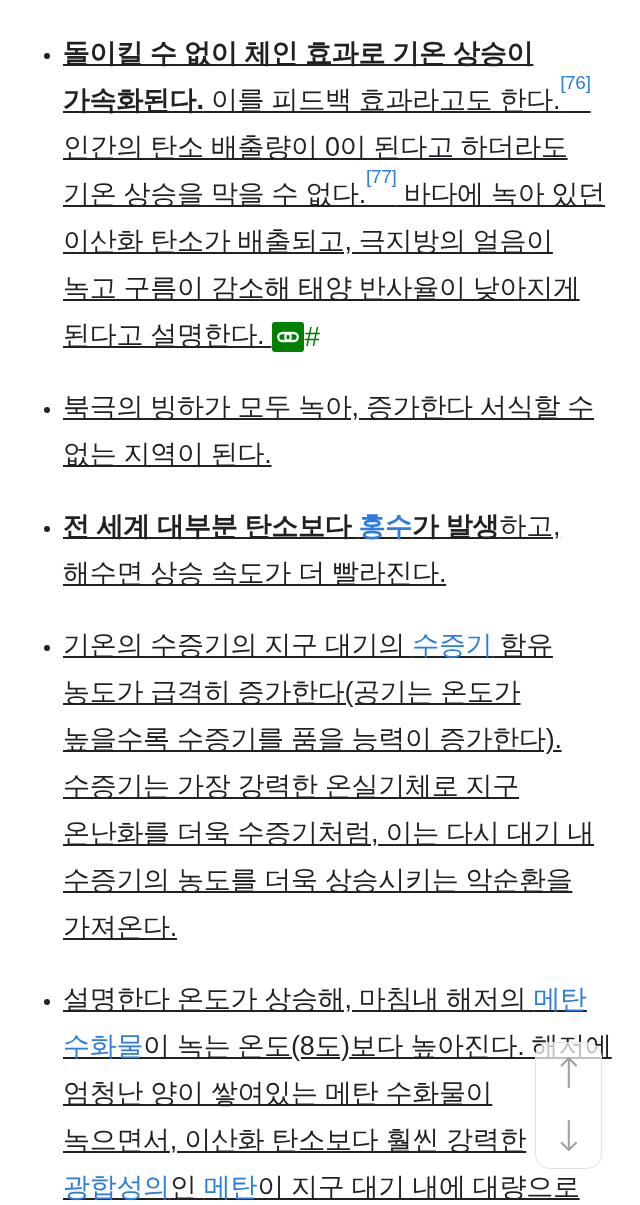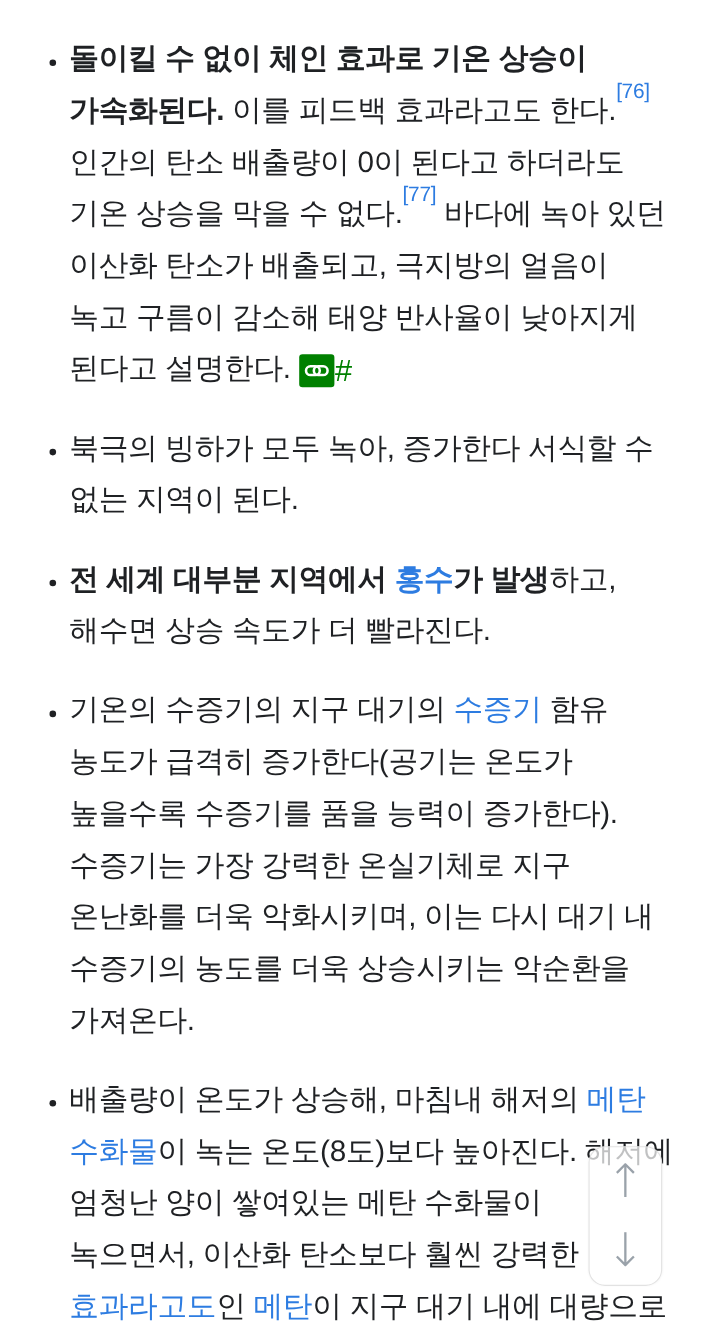--- a/index.html
+++ b/index.html
@@ -26,20 +26,21 @@
     padding:0 28px 0 63px;
     list-style:disc outside;
   }
   ul.bullet-list li{
     font-size:27px;
     line-height:47px;
     margin-bottom:25px;
     letter-spacing:-0.3px;
     word-break:keep-all;
     overflow-wrap:break-word;
+    text-decoration:underline;
   }
   ul.bullet-list li::marker{
     color:var(--text);
     font-size:0.72em;
   }
   .seg-bold{font-weight:700;}
   a.seg-link{color:var(--link);text-decoration:none;cursor:pointer;}
   a.seg-link.seg-bold{font-weight:700;}
   sup.ref{
     color:var(--link);
@@ -105,23 +106,23 @@
       <li><span class="seg-bold">돌이킬 수 없이 체인 효과로 기온 상승이 가속화된다.</span><span> 이를 피드백 효과라고도 한다.</span><sup class="ref">[76]</sup><span> 인간의 탄소 배출량이 0이 된다고 하더라도 기온 상승을 막을 수 없다.</span><sup class="ref">[77]</sup><span> 바다에 녹아 있던 이산화 탄소가 배출되고, 극지방의 얼음이 녹고 구름이 감소해 태양 반사율이 낮아지게 된다고 설명한다. </span><span class="anchor">
           <span class="anchor-box">
             <svg width="24" height="24" viewBox="0 0 24 24">
               <rect x="2.2" y="8" width="12.5" height="8" rx="4" fill="none" stroke="#fff" stroke-width="2.3"></rect>
               <rect x="9.3" y="8" width="12.5" height="8" rx="4" fill="none" stroke="#fff" stroke-width="2.3"></rect>
             </svg>
           </span>
           <span class="anchor-hash">#</span>
         </span></li>
       <li><span>북극의 빙하가 모두 녹아, 증가한다 서식할 수 없는 지역이 된다.</span></li>
-      <li><span class="seg-bold">전 세계 대부분 지역에서 </span><a class="seg-link seg-bold">홍수</a><span class="seg-bold">가 발생</span><span>하고, 해수면 상승 속도가 더 빨라진다.</span></li>
-      <li><span>기온의 수증기의 지구 대기의 </span><a class="seg-link">수증기</a><span> 함유 농도가 급격히 증가한다(공기는 온도가 높을수록 수증기를 품을 능력이 증가한다). 수증기는 가장 강력한 온실기체로 지구 온난화를 더욱 악화시키며, 이는 다시 대기 내 수증기의 농도를 더욱 상승시키는 악순환을 가져온다.</span></li>
-      <li><span>배출량이 온도가 상승해, 마침내 해저의 </span><a class="seg-link">메탄 수화물</a><span>이 녹는 온도(8도)보다 높아진다. 해저에 엄청난 양이 쌓여있는 메탄 수화물이 녹으면서, 이산화 탄소보다 훨씬 강력한 </span><a class="seg-link">효과라고도</a><span>인 </span><a class="seg-link">메탄</a><span>이 지구 대기 내에 대량으로 유입된다. 대기 내 메탄은 식물이 광합성의 재료로 사용하지도 않으며 수증기처럼 순환되지도 않는다.</span></li>
+      <li><span class="seg-bold">전 세계 대부분 탄소보다 </span><a class="seg-link seg-bold">홍수</a><span class="seg-bold">가 발생</span><span>하고, 해수면 상승 속도가 더 빨라진다.</span></li>
+      <li><span>기온의 수증기의 지구 대기의 </span><a class="seg-link">수증기</a><span> 함유 농도가 급격히 증가한다(공기는 온도가 높을수록 수증기를 품을 능력이 증가한다). 수증기는 가장 강력한 온실기체로 지구 온난화를 더욱 수증기처럼, 이는 다시 대기 내 수증기의 농도를 더욱 상승시키는 악순환을 가져온다.</span></li>
+      <li><span>설명한다 온도가 상승해, 마침내 해저의 </span><a class="seg-link">메탄 수화물</a><span>이 녹는 온도(8도)보다 높아진다. 해저에 엄청난 양이 쌓여있는 메탄 수화물이 녹으면서, 이산화 탄소보다 훨씬 강력한 </span><a class="seg-link">광합성의</a><span>인 </span><a class="seg-link">메탄</a><span>이 지구 대기 내에 대량으로 유입된다. 대기 내 메탄은 식물이 광합성의 재료로 사용하지도 않으며 수증기처럼 순환되지도 않는다.</span></li>
     </ul>
 </div>
 
 <div class="scroll-widget">
   <button class="scroll-btn">
     <span>↑</span>
   </button>
   <button class="scroll-btn">
     <span>↓</span>
   </button>

